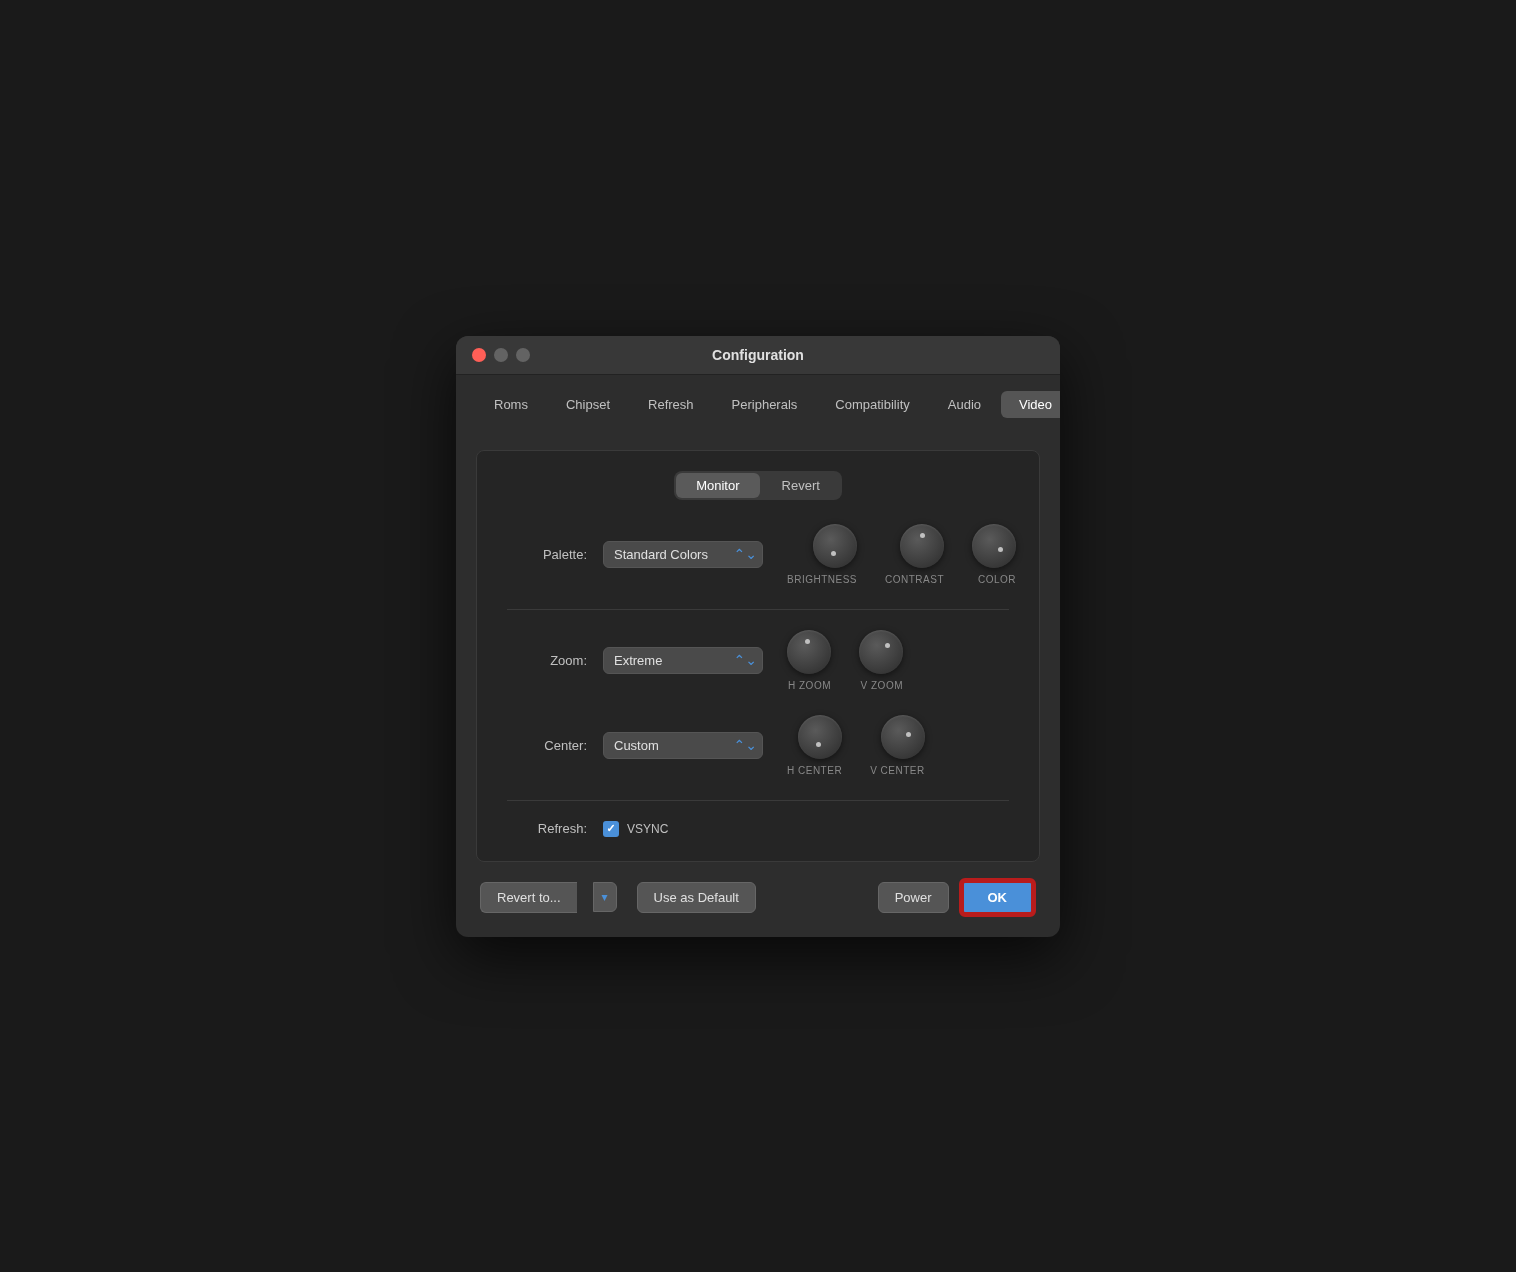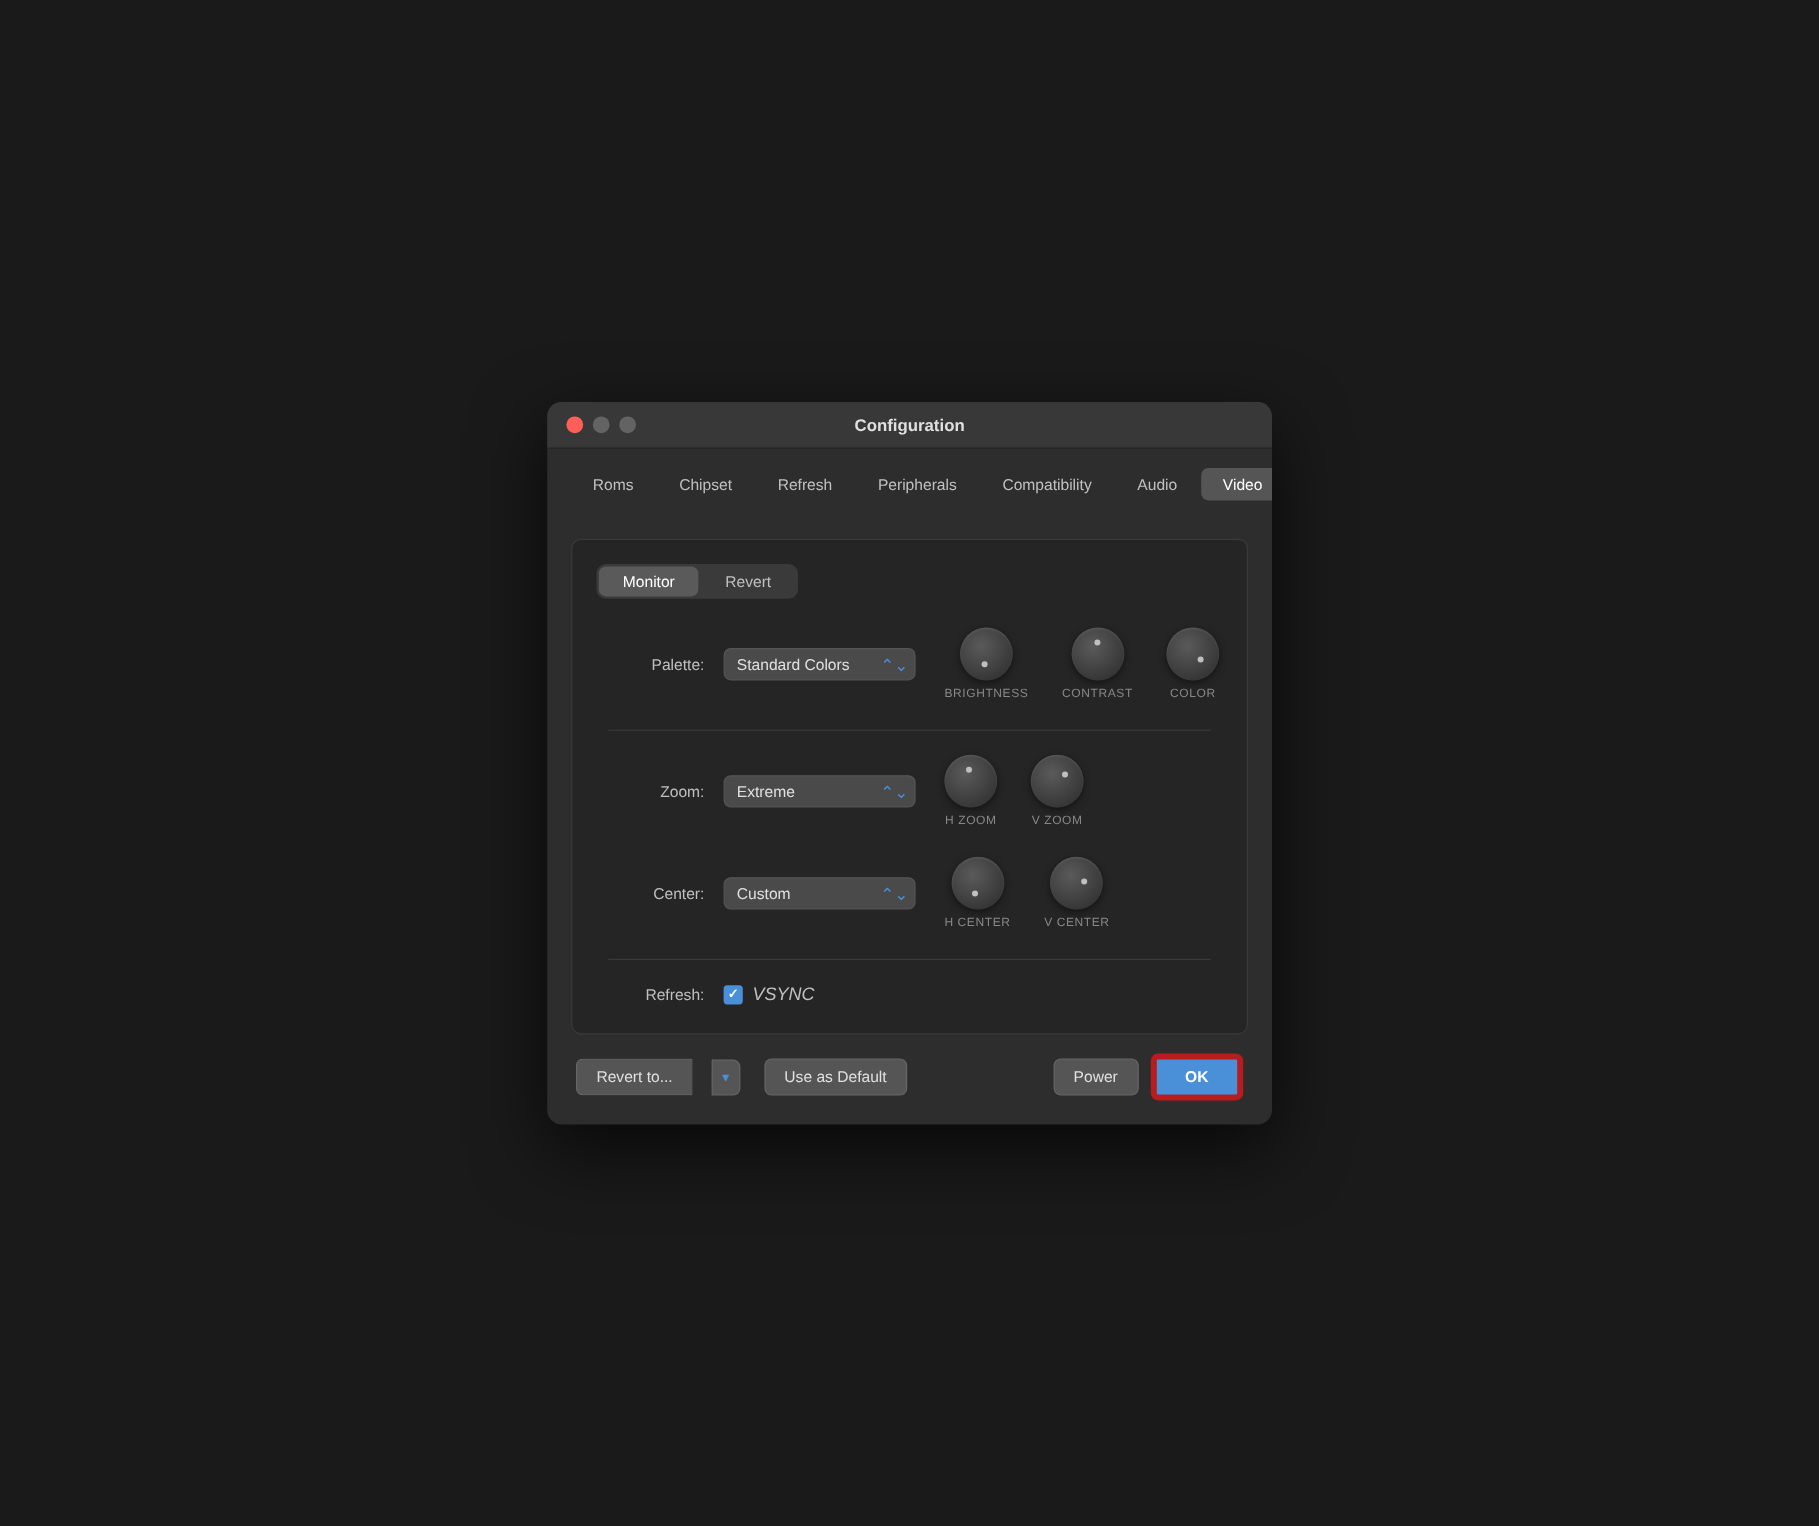--- a/index.html
+++ b/index.html
@@ -84,20 +84,21 @@
     .content-panel {
       background: #252525;
       border-radius: 8px;
       padding: 20px;
       border: 1px solid #3a3a3a;
     }
 
     
     .subtabs-row {
       display: flex;
+      justify-content: center;
       margin-bottom: 24px;
     }
 
     .subtab-group {
       display: flex;
       background: #3a3a3a;
       border-radius: 8px;
       padding: 2px;
       gap: 2px;
     }
@@ -168,21 +169,21 @@
     
     .knobs-group {
       display: flex;
       gap: 28px;
       margin-left: 24px;
     }
 
     .knob-container {
       display: flex;
       flex-direction: column;
-      align-items: center;
+      align-items: flex-end;
       gap: 6px;
     }
 
     .knob {
       width: 44px;
       height: 44px;
       border-radius: 50%;
       background: radial-gradient(circle at 40% 35%, #5a5a5a, #2a2a2a);
       box-shadow: 0 2px 6px rgba(0,0,0,0.5), inset 0 1px 2px rgba(255,255,255,0.1);
       position: relative;
@@ -254,22 +255,21 @@
     }
 
     .checkbox-check {
       color: white;
       font-size: 11px;
       font-weight: bold;
     }
 
     .checkbox-label {
       color: #c0c0c0;
-      font-size: 15px;
-      font-style: italic;
+      font-size: 12px;
     }
 
     
     .bottom-bar {
       display: flex;
       align-items: center;
       margin-top: 16px;
       padding: 0 4px;
     }
 

